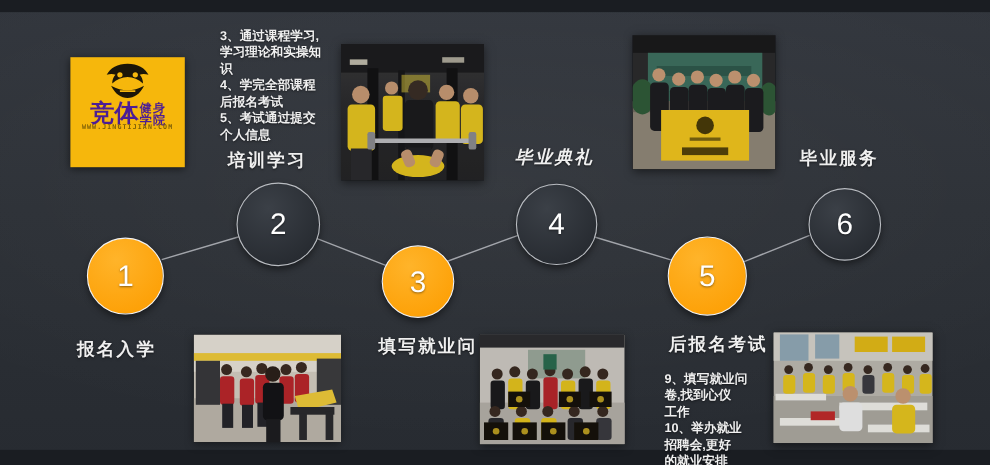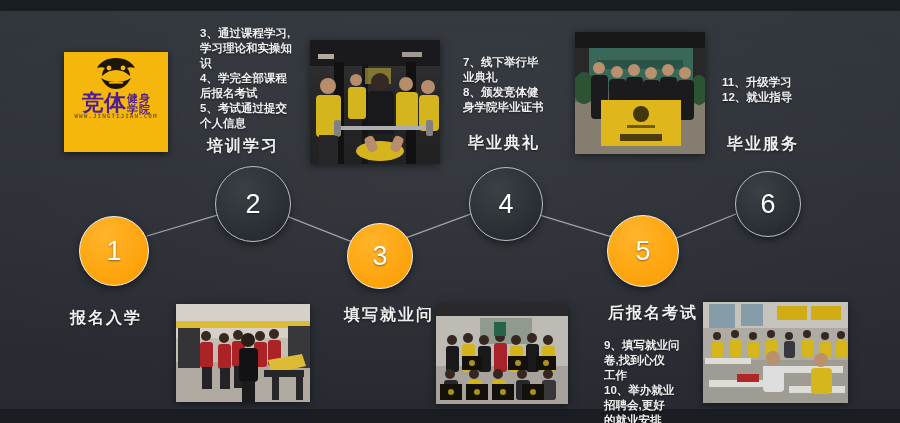--- a/index.html
+++ b/index.html
@@ -357,50 +357,40 @@
   <div class="node amber" style="left:607px;top:215px;width:70px;height:70px;">
     <span>5</span>
   </div>
   <div class="node dark" style="left:735px;top:171px;width:64px;height:64px;">
     <span>6</span>
   </div>
 
   <div class="stage-title" style="left:70px;top:308px;">报名入学</div>
   <div class="stage-title" style="left:207px;top:136px;">培训学习</div>
   <div class="stage-title" style="left:344px;top:305px;">填写就业问</div>
-  <div class="stage-title" style="left:468px;top:133px;">毕业典礼</div>
+  <div class="stage-title" style="left:468px;top:133px;font-style:italic;">毕业典礼</div>
   <div class="stage-title" style="left:608px;top:303px;">后报名考试</div>
   <div class="stage-title" style="left:727px;top:134px;">毕业服务</div>
 
 
   <div class="bullets" style="left:200px;top:26px;width:112px;">
     <div>3、通过课程学习,
 学习理论和实操知
 识
 4、学完全部课程
 后报名考试
 5、考试通过提交
 个人信息</div>
   </div>
 
 
-  <div class="bullets" style="left:463px;top:55px;width:104px;">
-    <div>7、线下举行毕
-业典礼
-8、颁发竞体健
-身学院毕业证书</div>
-  </div>
 
   <div class="bullets" style="left:604px;top:338px;width:96px;">
     <div>9、填写就业问
 卷,找到心仪
 工作
 10、举办就业
 招聘会,更好
 的就业安排</div>
   </div>
 
-  <div class="bullets" style="left:722px;top:75px;width:110px;">
-    <div>11、升级学习
-12、就业指导</div>
-  </div>
 
 </div>
 
 </body></html>

